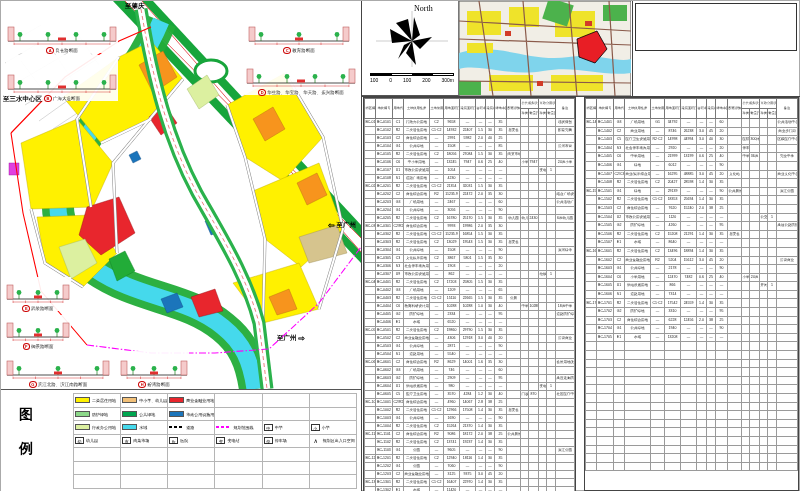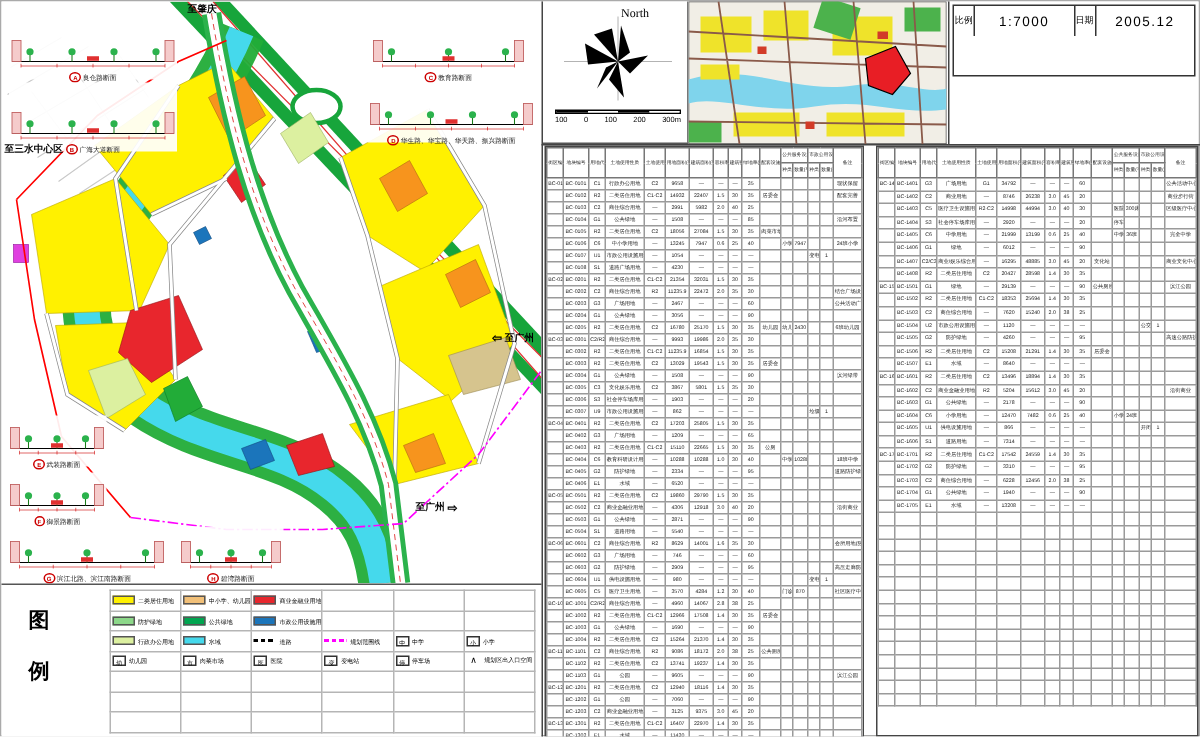--- a/index.html
+++ b/index.html
@@ -420,30 +420,20 @@
         <rect x="46" y="30" width="6" height="5"></rect>
           <rect x="126" y="20" width="7" height="5"></rect>
           <rect x="78" y="80" width="6" height="5"></rect>
       </g>
       <polygon points="118,38 138,30 148,48 136,62 120,56" fill="#E81E25" stroke="#000" stroke-width="0.8"></polygon>
     </svg>
   </div>
 
   <div id="title-panel">
     <div id="tb-top" class="tb-box">
-      <div id="tb-meta">
-        <div class="lab">
-            <span>比例</span>
-          </div>
-        <div class="val">1:7000</div>
-        <div class="lab">
-            <span>日期</span>
-          </div>
-        <div class="val">2005.12</div>
-      </div>
     </div>
   </div>
 
   <div id="table-left" class="outer-border">
       <table class="regtable">
         <colgroup>
           <col style="width: 11px;">
           <col style="width: 17px;">
           <col style="width: 11px;">
           <col style="width: 26px;">

